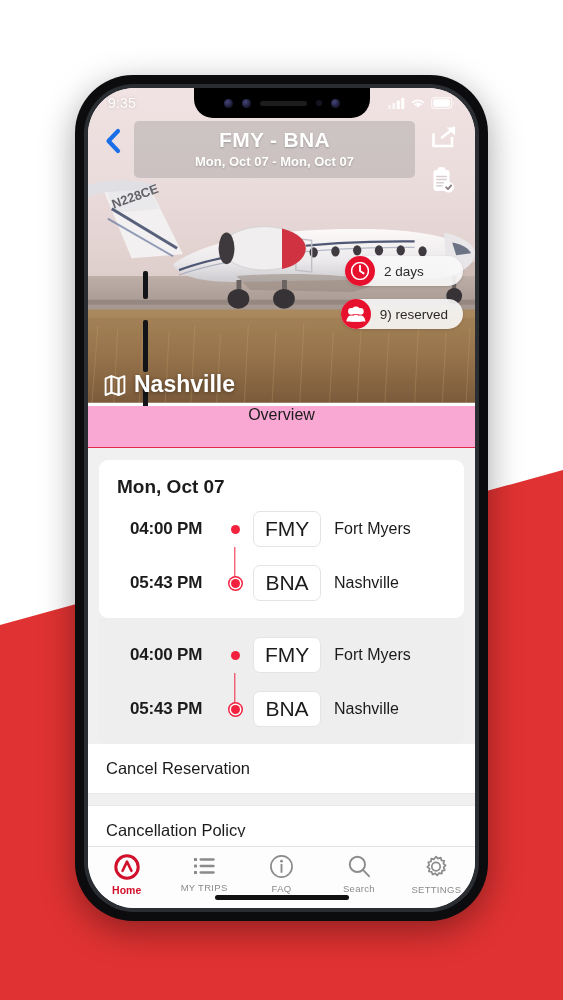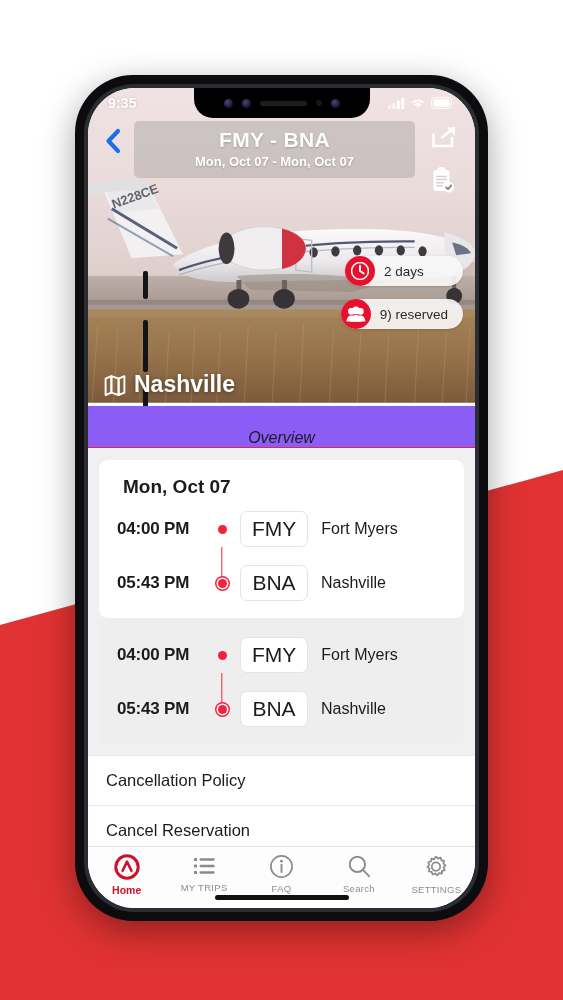--- a/index.html
+++ b/index.html
@@ -69,21 +69,21 @@
   .notch-cam.lens { background:radial-gradient(circle at 38% 35%, #46467a 0%, #191932 65%); }
   #notch-speaker { width:47px; height:5px; border-radius:3px; background:#1d1d1f; }
   .notch-dot { width:6px; height:6px; border-radius:50%; background:#151522; }
 
   
   #status-bar {
     position:absolute; top:0; left:0; right:0; height:30px;
     z-index:25;
     display:flex; align-items:center; justify-content:space-between;
     padding:0 20px;
-    color:#fff; font-size:14px; font-weight:700;
+    color:#fff; font-size:14px; font-weight:400;
   }
   #status-time { letter-spacing:.2px; text-shadow:0 0 3px rgba(0,0,0,.18); }
   #status-right { display:flex; align-items:center; gap:5px; }
 
   
   #nav-row {
     position:absolute; top:33px; left:0; right:0;
     z-index:20;
     display:flex; align-items:flex-start;
     padding:0 8px;
@@ -157,48 +157,48 @@
     color:#fff; font-size:12.5px; font-weight:500;
     padding:6px 11px;
     background:rgba(0,0,0,.07);
     text-shadow:0 1px 3px rgba(0,0,0,.35);
     cursor:pointer;
   }
 
   
   #tab-strip {
     height:42px;
-    background:#8b5cf6;
-    display:flex; align-items:flex-end; justify-content:center;
+    background:#f9a8d4;
+    display:flex; align-items:flex-start; justify-content:center;
     border-bottom:1.4px solid #e0294a;
-    position:relative; z-index:5;font-style:italic;
+    position:relative; z-index:5;
   }
   #tab-overview { font-size:16px; color:#1b1b1b; cursor:pointer; }
 
   
   #content {
     background:#f0f0f0;
     height:389px;
     overflow:hidden;
     position:relative;
   }
   .trip-card {
     background:#fff;
     border-radius:9px;
     margin:12px 11px 0;
     padding:16px 0 8px;
   }
   .trip-card.alt { background:#eeeeee; margin-top:0; border-radius:0 0 9px 9px; padding-top:10px; }
   .card-date {
     font-size:19px; font-weight:700; color:#1b1b1b;
-    padding:0 24px 4px;
+    padding:0 18px 4px;
   }
   .leg {
     display:flex; align-items:center;
-    padding:9px 18px;
+    padding:9px 31px;
     position:relative;
   }
   .leg-time {
     font-size:17px; font-weight:600; color:#1b1b1b;
     width:96px; flex:none; letter-spacing:-.2px;
   }
   .leg-dot-wrap {
     width:18px; flex:none; display:flex; justify-content:center; align-items:center;
     position:relative;
   }
@@ -520,22 +520,22 @@
         <div class="leg">
           <span class="leg-time">05:43 PM</span>
           <span class="leg-dot-wrap">
             <span class="dot-ring"></span>
           </span>
           <span class="leg-code">BNA</span>
           <span class="leg-city">Nashville</span>
         </div>
       </div>
 
+      <div class="list-row">Cancel Reservation</div>
       <div class="list-row first">Cancellation Policy</div>
-      <div class="list-row">Cancel Reservation</div>
     </div>
 
     <div id="tabbar">
 
       <div class="tab-item active">
         <svg width="26" height="26" viewBox="0 0 26 26">
           <circle cx="13" cy="13" r="11.2" fill="none" stroke="#d1112b" stroke-width="3"></circle>
           <path d="M8.6 16.8 L13 7.6 L17.4 16.8" stroke="#d1112b" stroke-width="2.6" fill="none" stroke-linecap="round" stroke-linejoin="round"></path>
         </svg>
         <span class="tab-label">Home</span>

